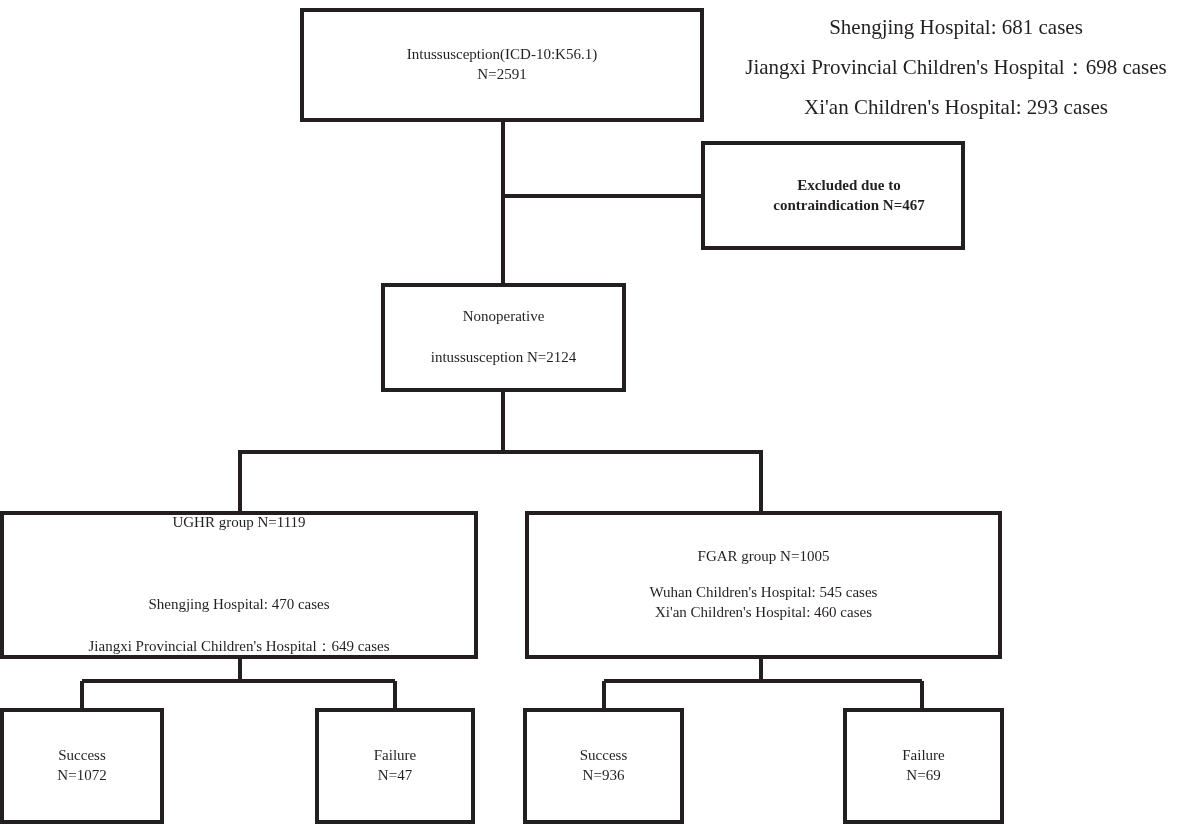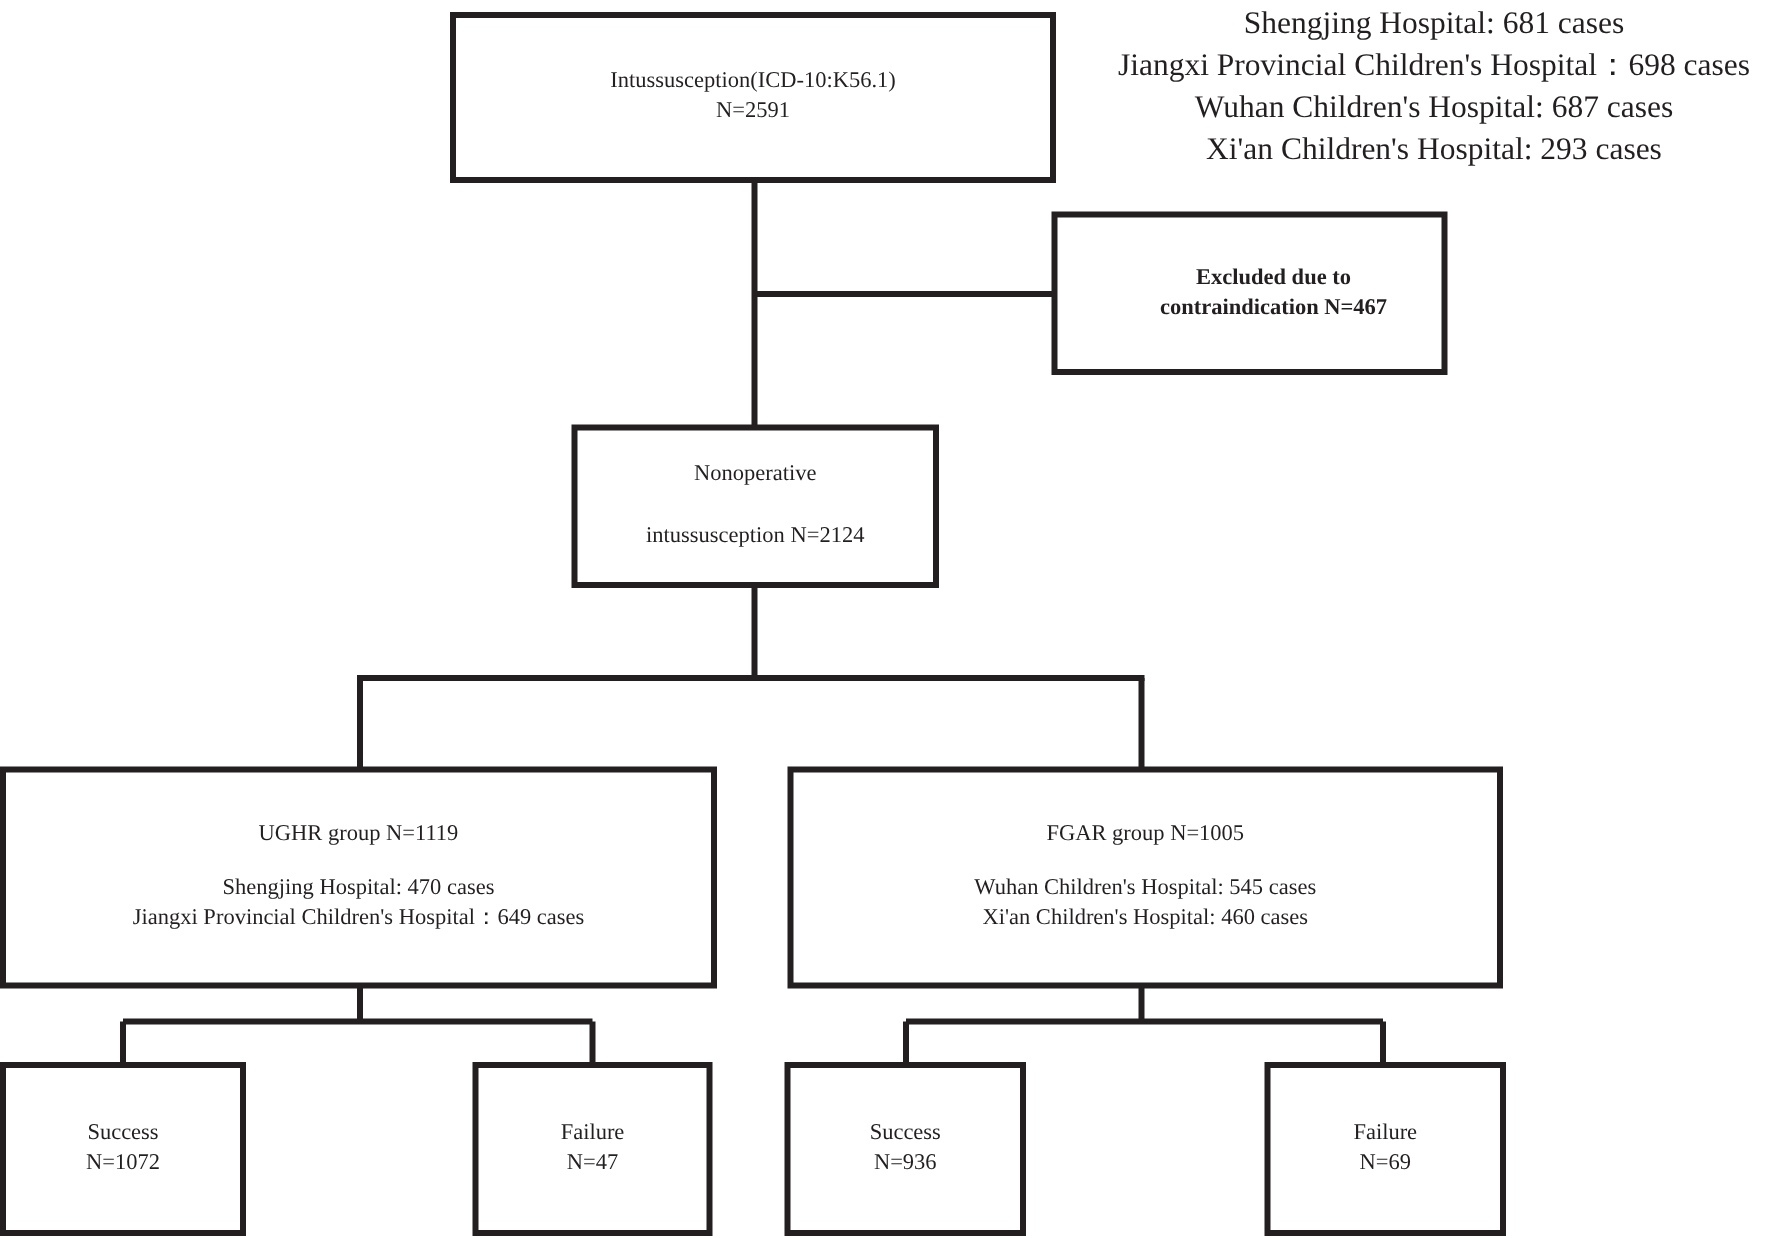--- a/index.html
+++ b/index.html
@@ -60,20 +60,21 @@
   .legend-block {
     position: absolute;
     text-align: center;
     font-size: 21px;
     line-height: 1.33;
     color: #231f20;
     white-space: nowrap;
   }
   .legend-block .line {
     display: block;
+    margin-top: 12px;
   }
 </style>
 </head>
 <body>
 
 <div id="flowchart-root">
 
   <svg class="chart-svg" viewBox="0 0 1181 825">
 
     <g>
@@ -104,40 +105,39 @@
       <rect class="box-rect" x="2" y="710" width="160" height="112"></rect>
       <rect class="box-rect" x="317" y="710" width="156" height="112"></rect>
       <rect class="box-rect" x="525" y="710" width="157" height="112"></rect>
       <rect class="box-rect" x="845" y="710" width="157" height="112"></rect>
     </g>
   </svg>
 
   <div class="legend-block" style="left:731px; top:2px; width:450px;">
     <span class="line">Shengjing Hospital: 681 cases</span>
     <span class="line">Jiangxi Provincial Children's Hospital：698 cases</span>
-    <span class="line">Wuhan Children's Hospital: 687 cases</span>
     <span class="line">Xi'an Children's Hospital: 293 cases</span>
   </div>
 
   <div class="node-label" style="left:302px; top:10px; width:400px; height:110px;">
     <span class="line">Intussusception(ICD-10:K56.1)</span>
     <span class="line">N=2591</span>
   </div>
 
   <div class="node-label" style="left:719px; top:143px; width:260px; height:105px;font-weight:bold;">
     <span class="line">Excluded due to</span>
     <span class="line">contraindication N=467</span>
   </div>
 
   <div class="node-label" style="left:383px; top:285px; width:241px; height:105px;gap:21px;">
     <span class="line">Nonoperative</span>
     <span class="line">intussusception N=2124</span>
   </div>
 
-  <div class="node-label" style="left:2px; top:513px; width:474px; height:144px;">
+  <div class="node-label" style="left:2px; top:513px; width:474px; height:144px;justify-content:space-between;">
     <span class="line">UGHR group N=1119</span>
     <span class="spacer"></span>
     <span class="line">Shengjing Hospital: 470 cases</span>
     <span class="line">Jiangxi Provincial Children's Hospital：649 cases</span>
   </div>
 
   <div class="node-label" style="left:527px; top:513px; width:473px; height:144px;">
     <span class="line">FGAR group N=1005</span>
     <span class="spacer"></span>
     <span class="line">Wuhan Children's Hospital: 545 cases</span>

